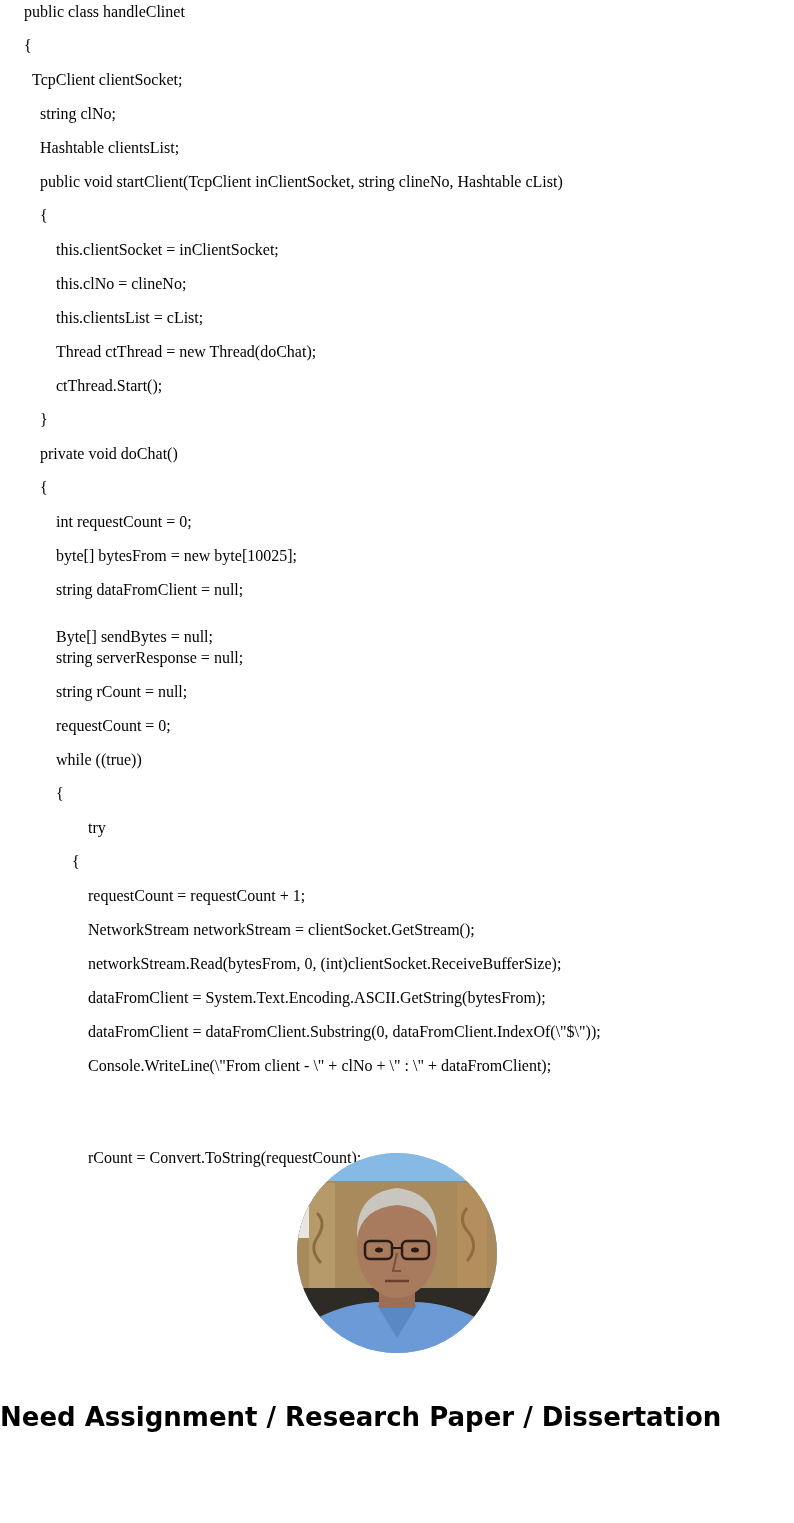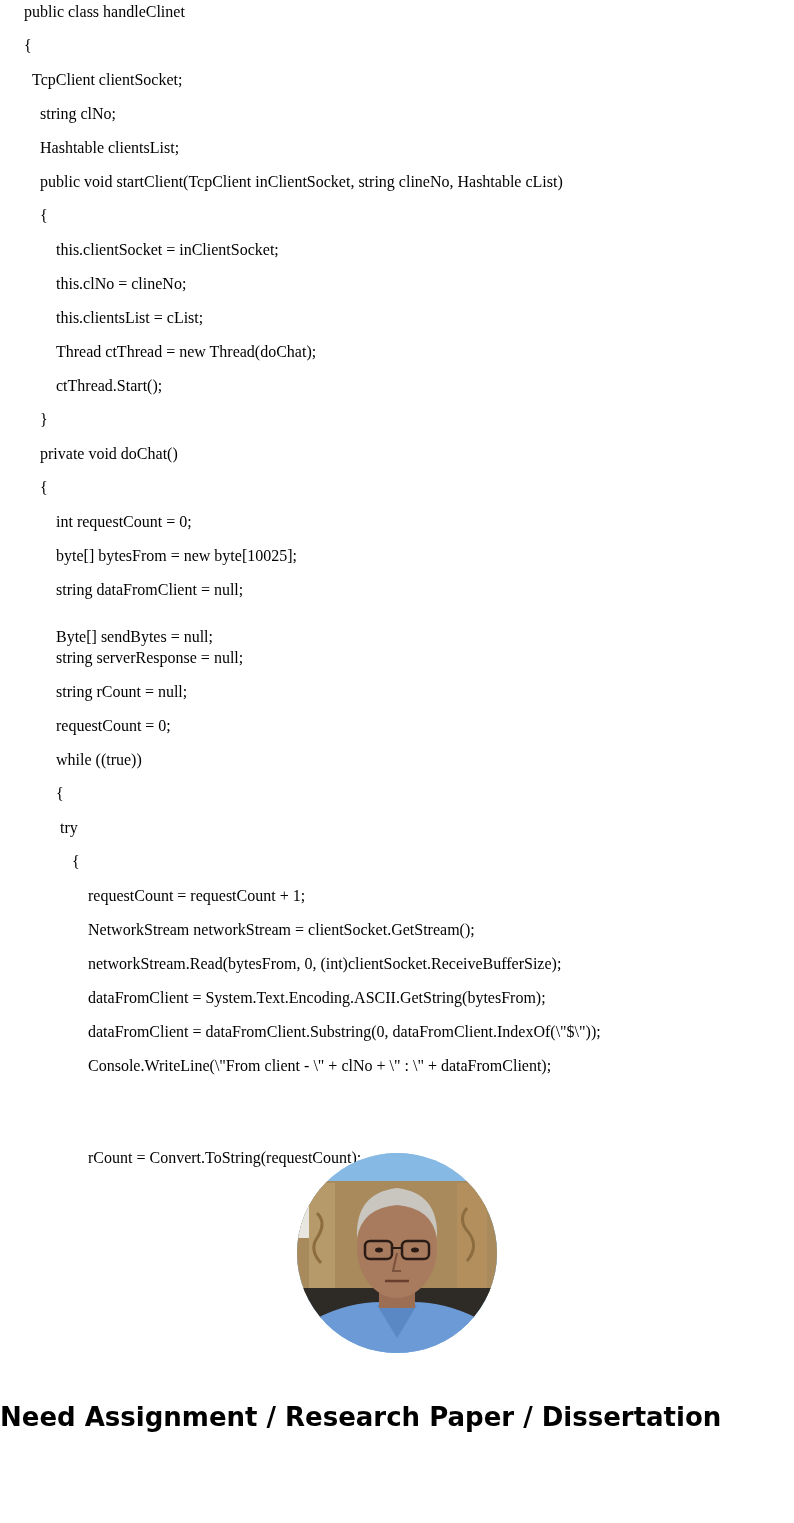--- a/index.html
+++ b/index.html
@@ -80,21 +80,21 @@
     <div class="code-line" style="left: 40px; top: 478px;">{</div>
     <div class="code-line" style="left: 56px; top: 512px;">int requestCount = 0;</div>
     <div class="code-line" style="left: 56px; top: 546px;">byte[] bytesFrom = new byte[10025];</div>
     <div class="code-line" style="left: 56px; top: 580px;">string dataFromClient = null;</div>
     <div class="code-line" style="left: 56px; top: 614px; margin-top: 13px;">Byte[] sendBytes = null;</div>
     <div class="code-line" style="left: 56px; top: 648px;">string serverResponse = null;</div>
     <div class="code-line" style="left: 56px; top: 682px;">string rCount = null;</div>
     <div class="code-line" style="left: 56px; top: 716px;">requestCount = 0;</div>
     <div class="code-line" style="left: 56px; top: 750px;">while ((true))</div>
     <div class="code-line" style="left: 56px; top: 784px;">{</div>
-    <div class="code-line" style="left: 60px; top: 818px;">try</div>
+    <div class="code-line" style="left: 88px; top: 818px;">try</div>
     <div class="code-line" style="left: 72px; top: 852px;">{</div>
     <div class="code-line" style="left: 88px; top: 886px;">requestCount = requestCount + 1;</div>
     <div class="code-line" style="left: 88px; top: 920px;">NetworkStream networkStream = clientSocket.GetStream();</div>
     <div class="code-line" style="left: 88px; top: 954px;">networkStream.Read(bytesFrom, 0, (int)clientSocket.ReceiveBufferSize);</div>
     <div class="code-line" style="left: 88px; top: 988px;">dataFromClient = System.Text.Encoding.ASCII.GetString(bytesFrom);</div>
     <div class="code-line" style="left: 88px; top: 1022px;">dataFromClient = dataFromClient.Substring(0, dataFromClient.IndexOf(\"$\"));</div>
     <div class="code-line" style="left: 88px; top: 1056px;">Console.WriteLine(\"From client - \" + clNo + \" : \" + dataFromClient);</div>
     <div class="code-line" style="left: 88px; top: 1148px;">rCount = Convert.ToString(requestCount);</div>
   </div>
 

